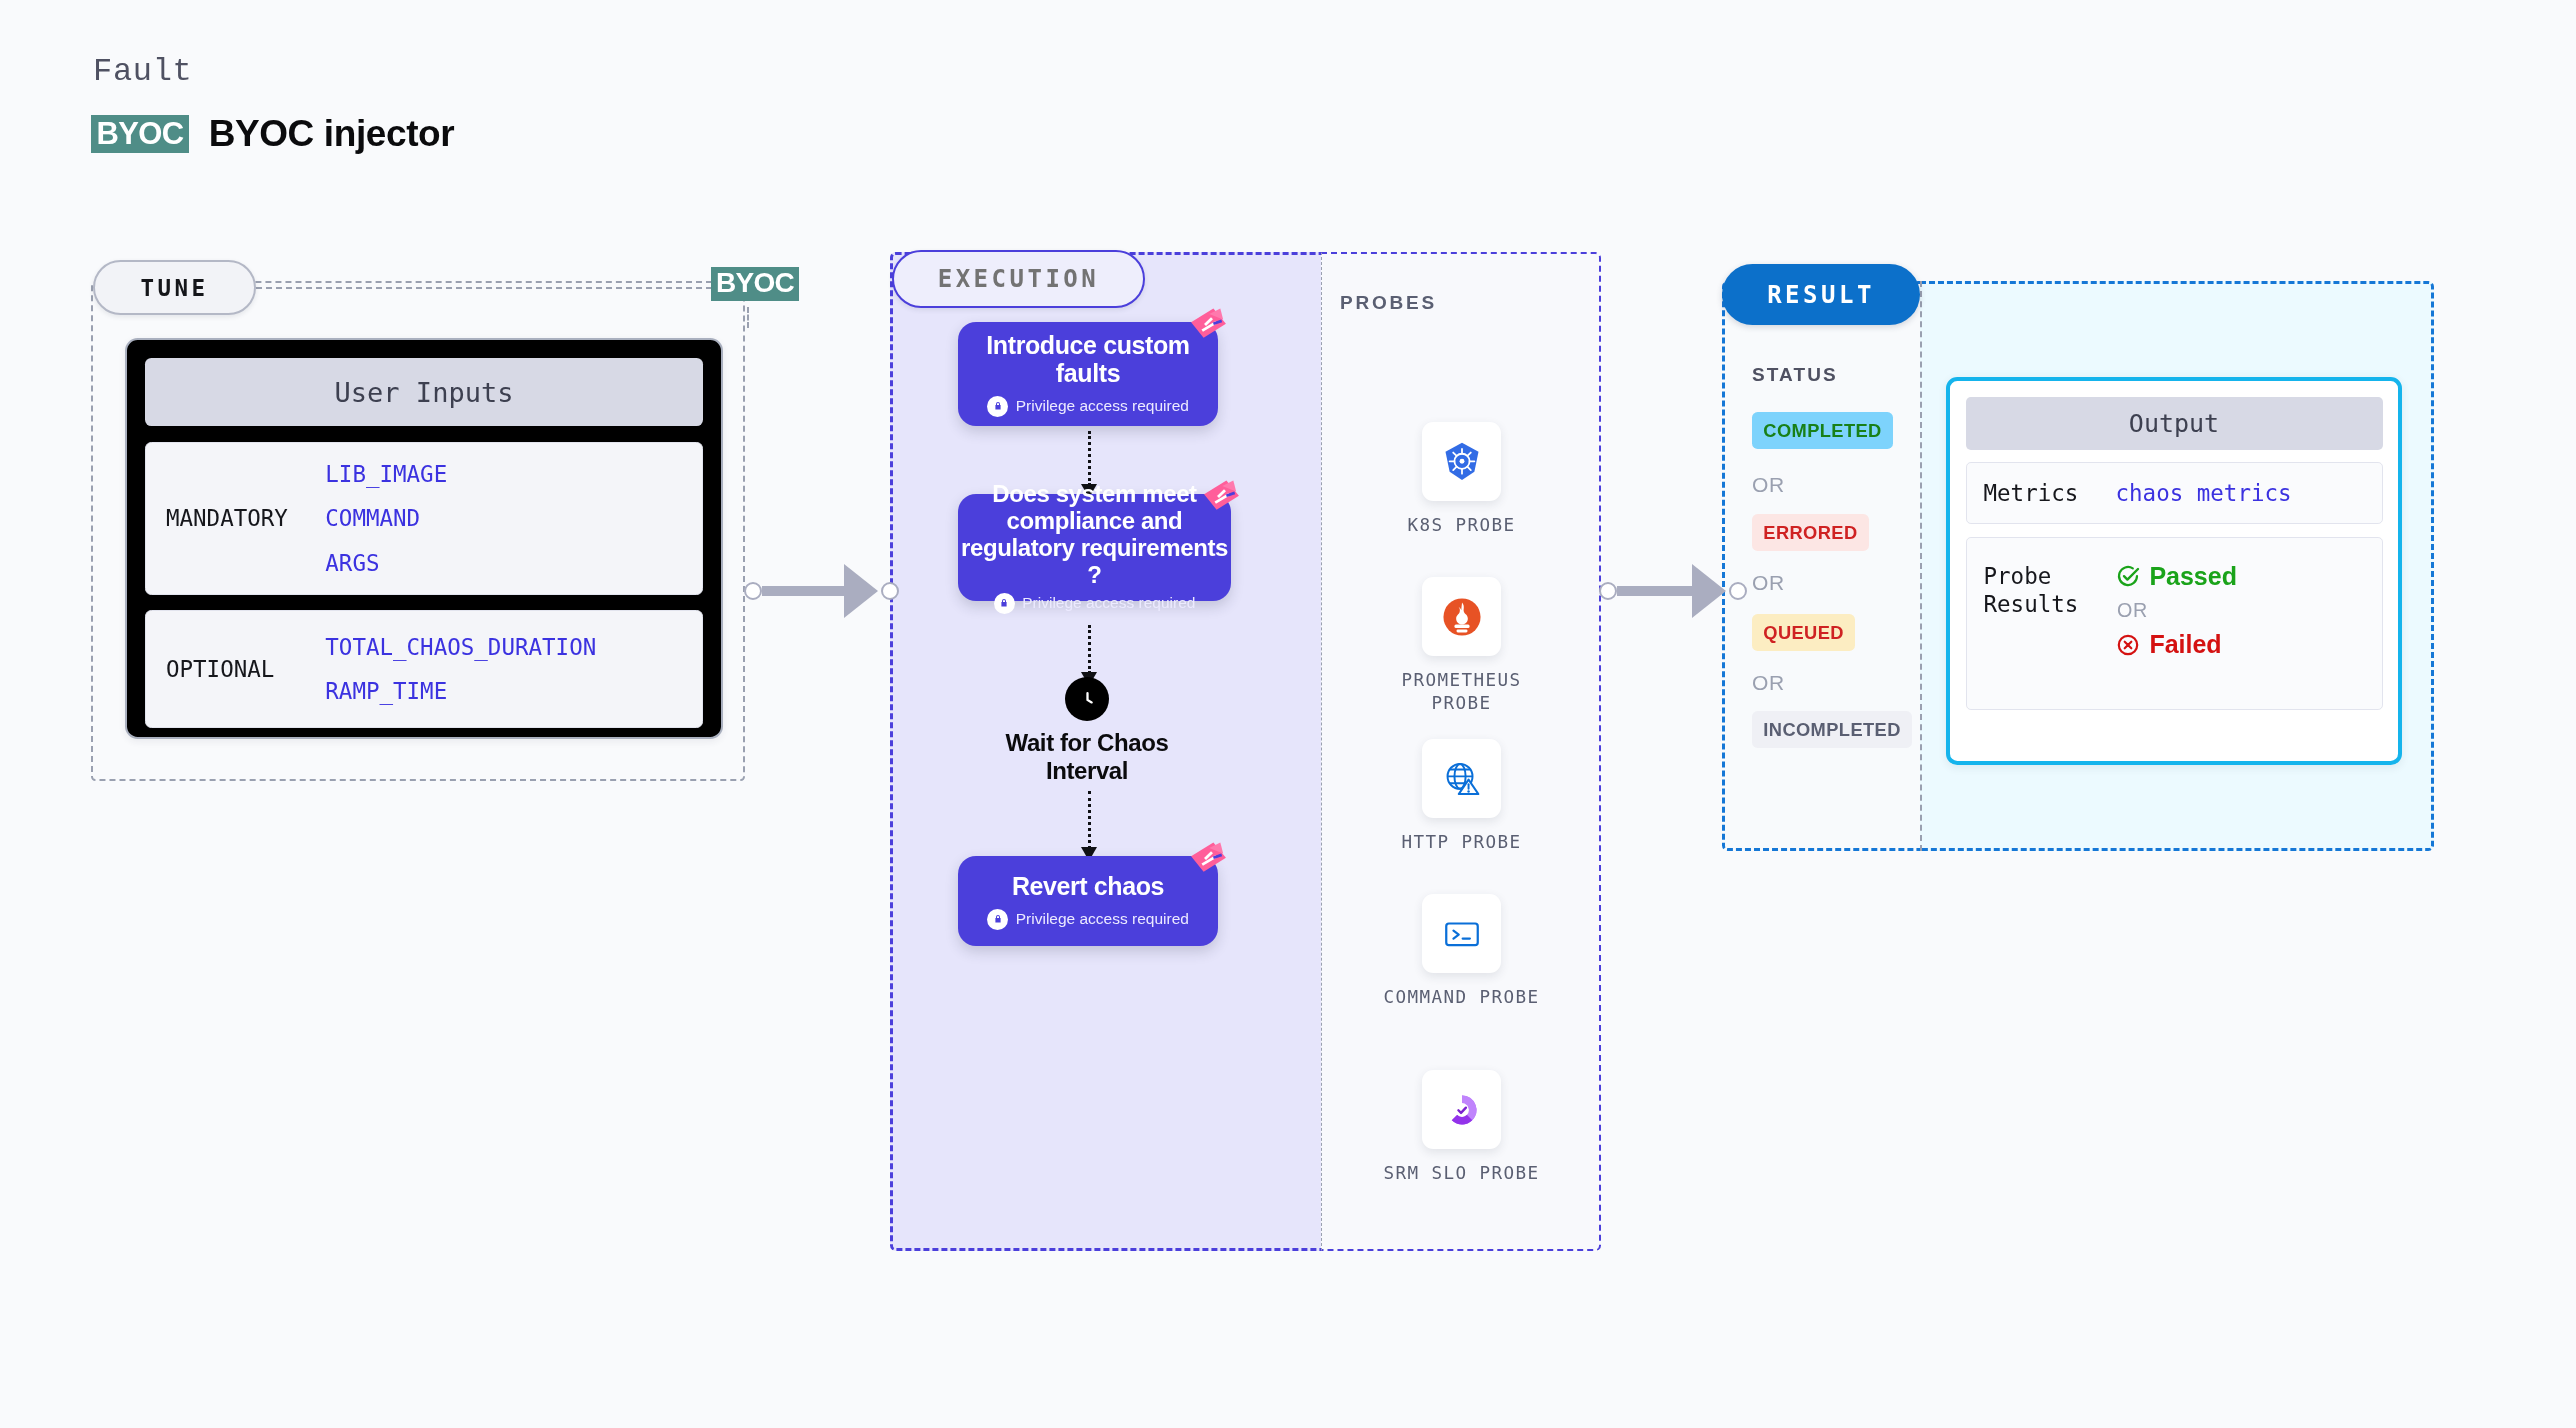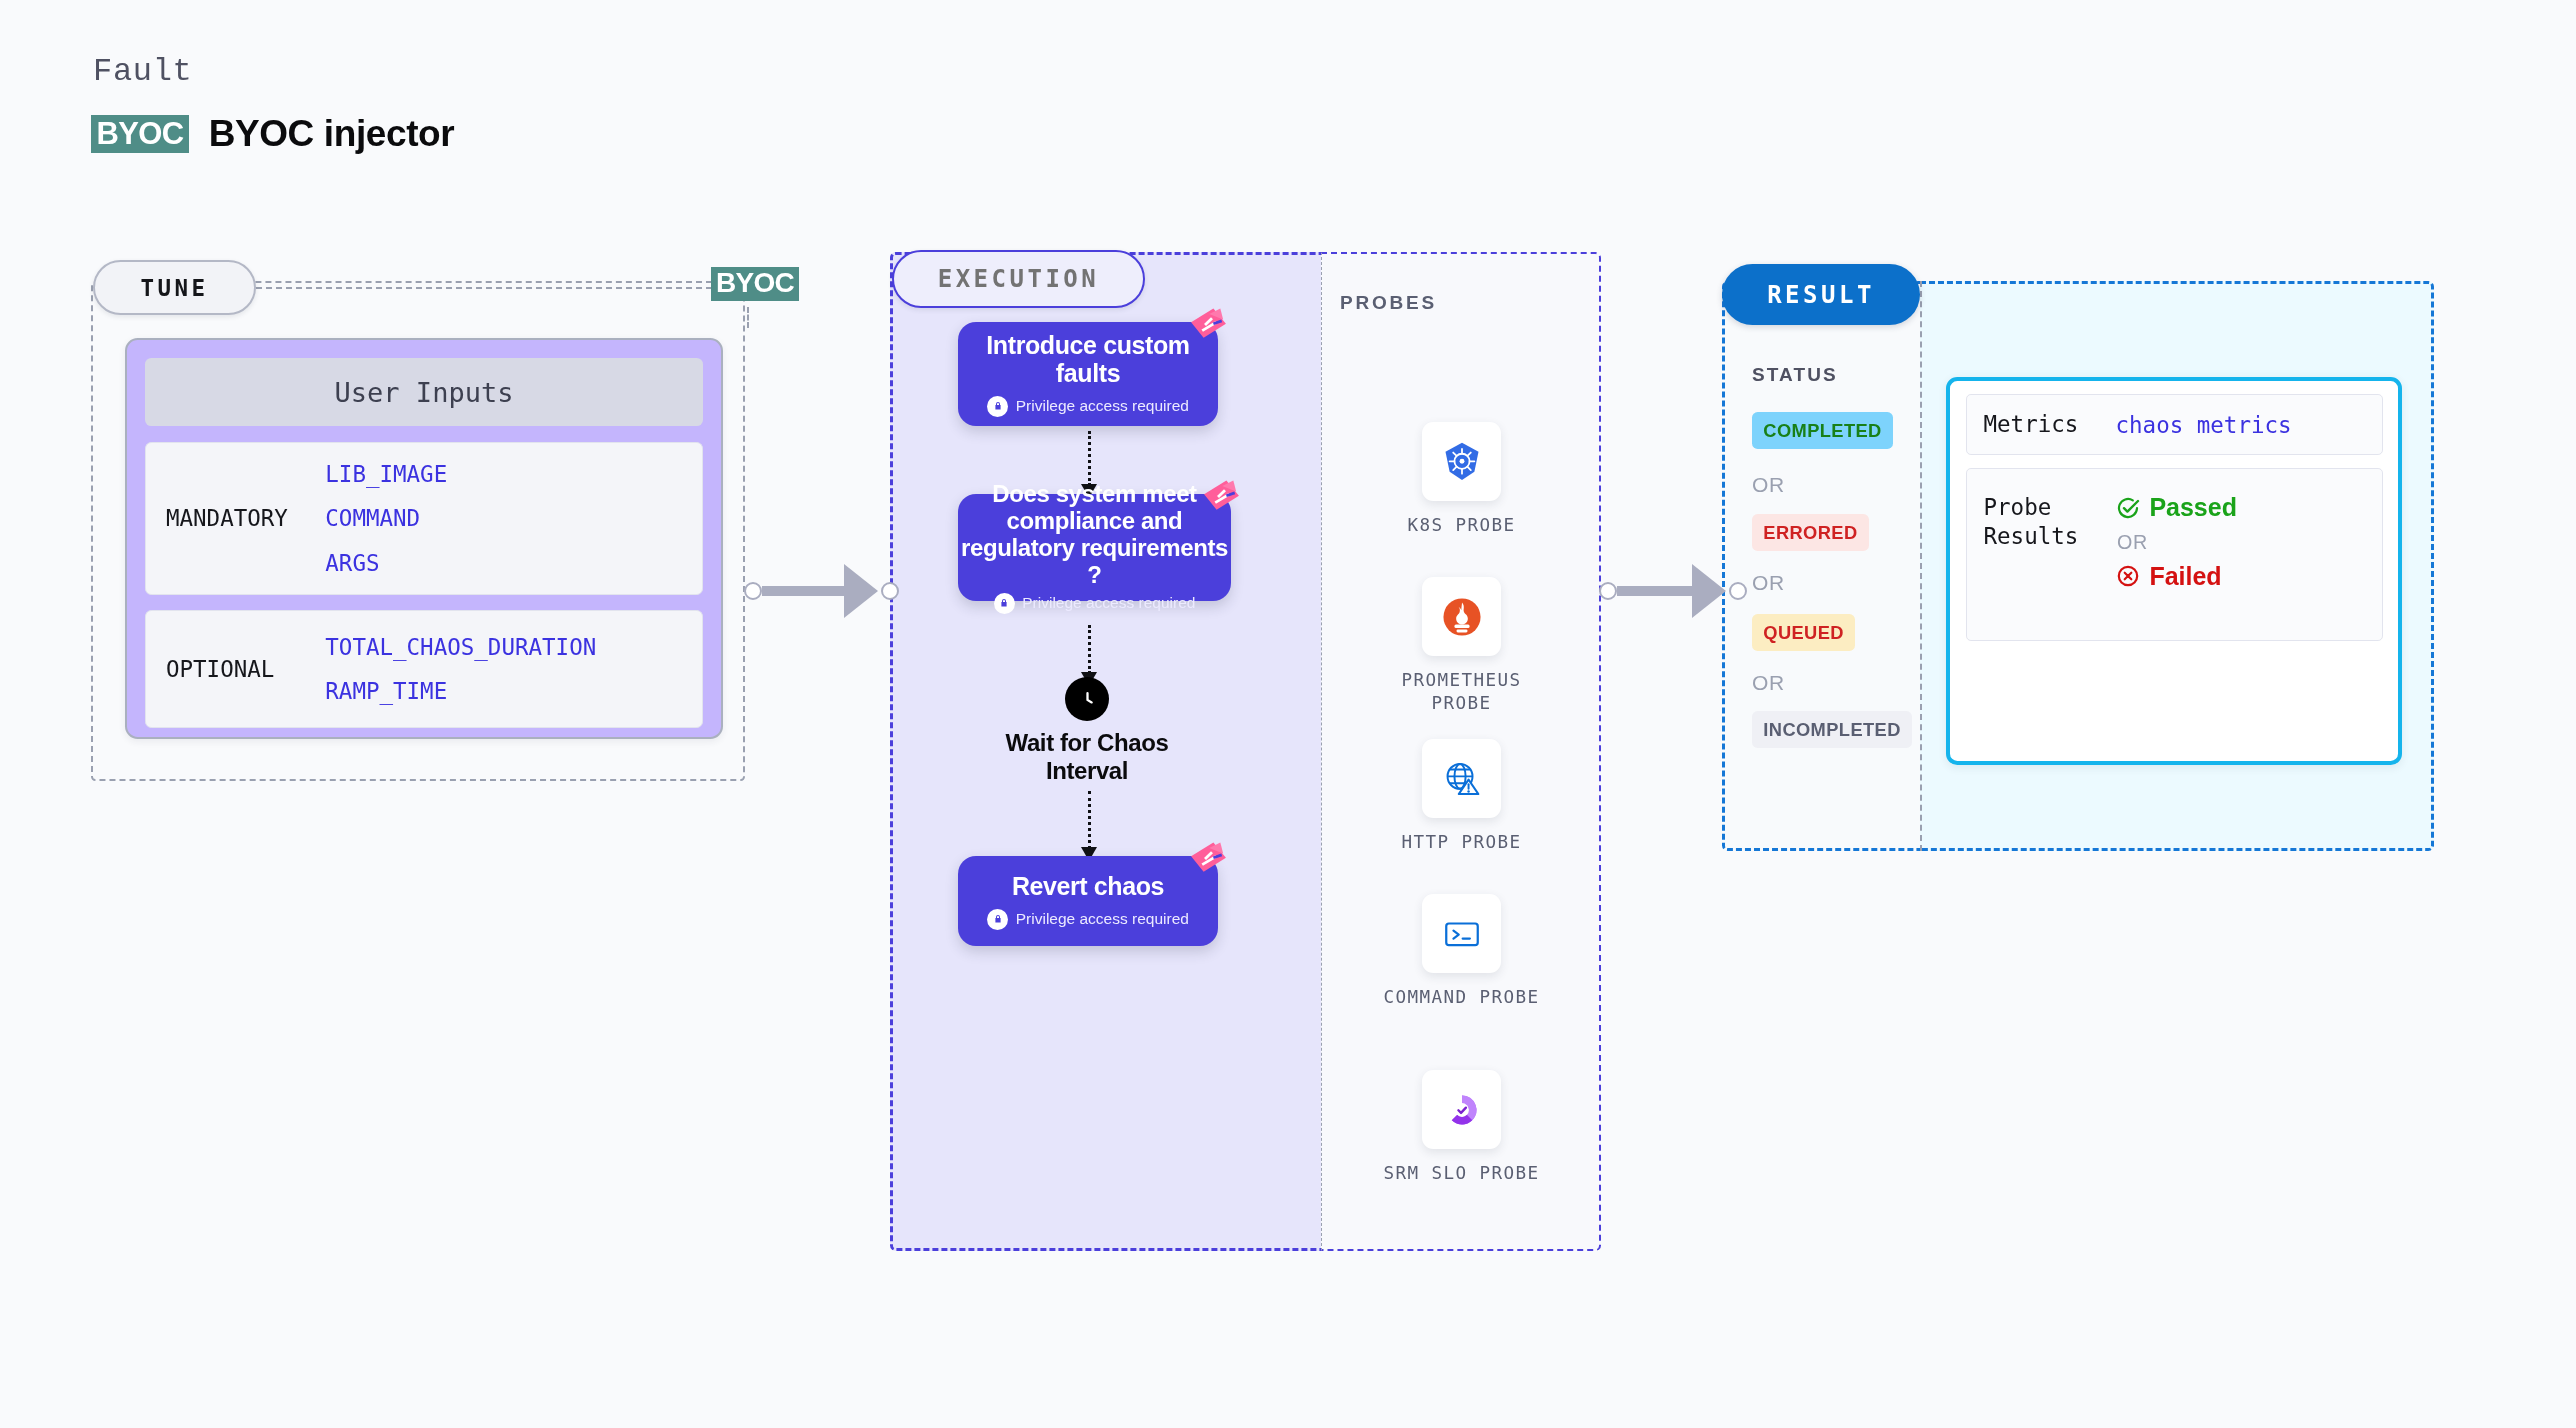--- a/index.html
+++ b/index.html
@@ -63,21 +63,21 @@
     background: #4f8d87; color: #fff; font-weight: 700; font-size: 28px;
     letter-spacing: -0.7px; padding: 2.1px 4.9px 3.5px 4.9px; line-height: 1; z-index: 13;
   }
   .byoc-stem {
     position: absolute; left: 747px; top: 307px; width: 0; height: 21px;
     border-left: 2.8px dashed #9aa0b0;
   }
 
   .tune-card {
     position: absolute; left: 125px; top: 338px; width: 598px; height: 401px;
-    border: 2.8px solid #aab0bf; border-radius: 12.7px; background: #c4b5fd;
+    border: 2.8px solid #aab0bf; border-radius: 12.7px; background: #000000;
     box-shadow: 0 2.1px 7px rgba(40,45,70,.07);
   }
   .ui-header {
     margin: 18.3px 18.3px 0 18.3px; height: 68px; background: #d7d9e5; border-radius: 6.3px;
     display: flex; align-items: center; justify-content: center;
     font-family: "DejaVu Sans Mono", monospace; font-size: 27px; color: #3d4050;
   }
   .ui-group {
     margin: 15.5px 18.3px 0 18.3px; border: 1.4px solid #e2e4ee; border-radius: 6.3px;
     background: #f4f5f9; display: flex; align-items: center; padding: 14px 0;
@@ -459,20 +459,21 @@
   <div class="status-title">STATUS</div>
   <div class="status-badge sb1" style="background: #7dd3fc; color: rgb(24, 128, 24); text-align: right;">COMPLETED</div>
   <div class="status-or so1">OR</div>
   <div class="status-badge sb2" style="background: rgb(252, 230, 228); color: rgb(207, 34, 34);">ERRORED</div>
   <div class="status-or so2">OR</div>
   <div class="status-badge sb3" style="background: rgb(252, 237, 194); color: rgb(207, 34, 34);">QUEUED</div>
   <div class="status-or so3">OR</div>
   <div class="status-badge sb4" style="background: rgb(239, 240, 245); color: rgb(90, 95, 114);">INCOMPLETED</div>
 
   <div class="output-card">
+    <div class="out-header">Output</div>
 
     <div class="out-row">
       <div class="out-row-label">Metrics</div>
       <div class="out-metrics-val">chaos metrics</div>
     </div>
 
     <div class="out-row out-row-probe">
       <div class="out-row-label">Probe Results</div>
       <div class="probe-res">
         <div class="res-line res-pass">

